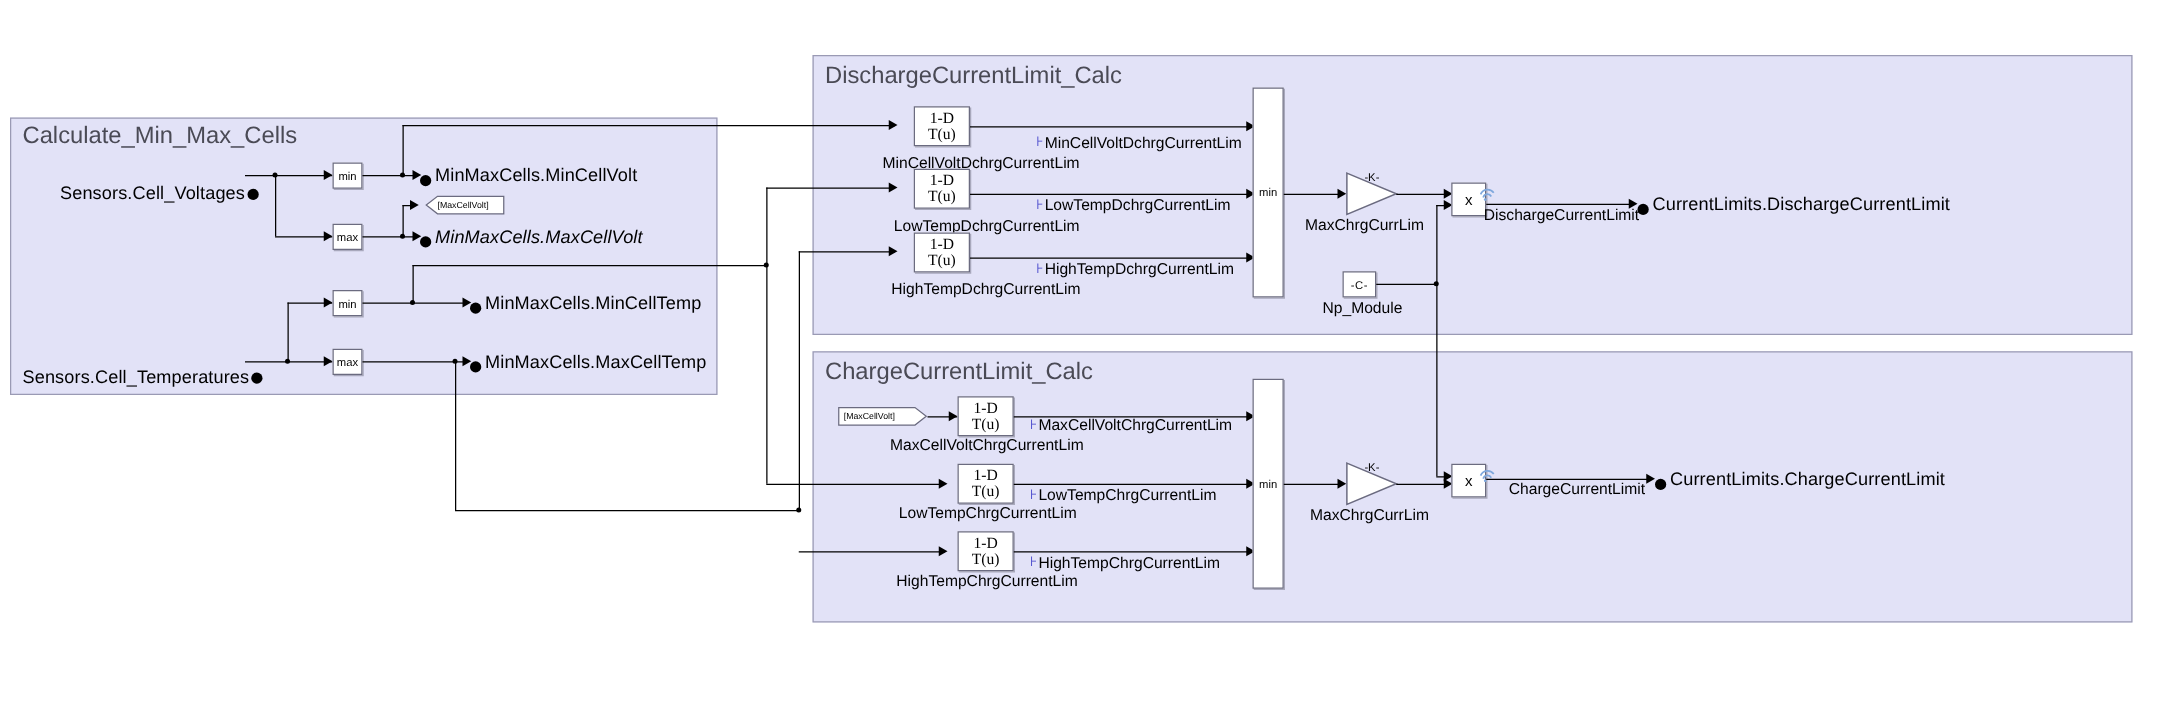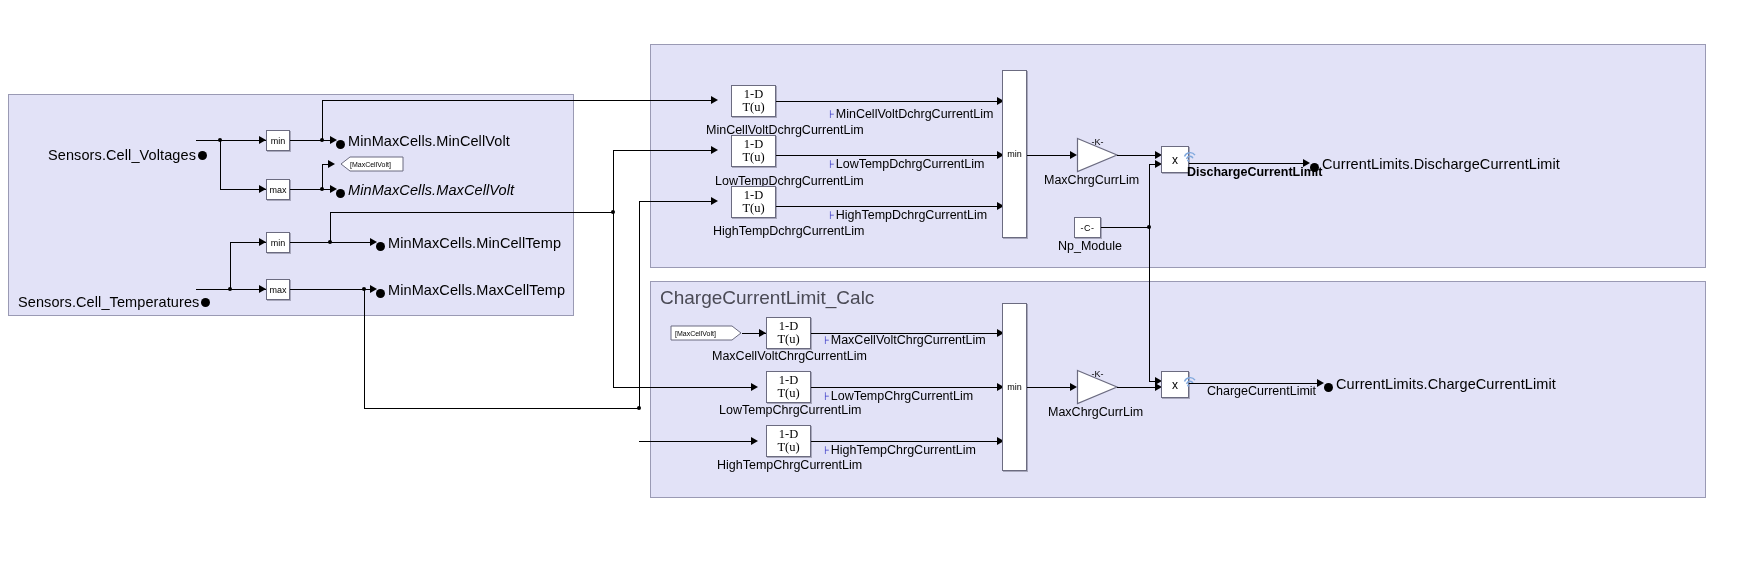--- a/index.html
+++ b/index.html
@@ -59,22 +59,24 @@
 
   
   .viewer{position:absolute;width:14px;height:12px;}
 </style>
 </head>
 <body>
 
 <div id="canvas">
 
   <div class="subsys" style="left:8px;top:94px;width:566px;height:222px;"></div>
+  <div class="subsys-title" style="left:18px;top:98px;">Calculate_Min_Max_Cells</div>
 
   <div class="subsys" style="left:650px;top:44px;width:1056px;height:224px;"></div>
+  <div class="subsys-title" style="left:660px;top:50px;">DischargeCurrentLimit_Calc</div>
 
   <div class="subsys" style="left:650px;top:281px;width:1056px;height:217px;"></div>
   <div class="subsys-title" style="left:660px;top:287px;">ChargeCurrentLimit_Calc</div>
 
   <div class="term-l" style="left:48px;top:135px;">
     <span class="txt">Sensors.Cell_Voltages</span>
     <span class="dot"></span>
   </div>
 
   <div class="term-l" style="left:18px;top:282px;">
@@ -249,21 +251,21 @@
   </div>
   <div class="viewer" style="left:1183px;top:148px;">
     <svg width="14" height="12" viewBox="0 0 14 12">
       <path d="M1.5,6.5 A6,6 0 0 1 12,5.2" fill="none" stroke="#7fa8dd" stroke-width="1.4"></path>
       <path d="M3.6,9 A3.4,3.4 0 0 1 10,8.2" fill="none" stroke="#7fa8dd" stroke-width="1.4"></path>
       <circle cx="5.2" cy="10.6" r="1.1" fill="#7fa8dd"></circle>
     </svg>
   </div>
   <div class="w wh" style="left:1189px;top:163px;width:119px;"></div>
   <div class="arrow" style="left:1303px;top:159px;"></div>
-  <div class="plain-lbl" style="left:1187px;top:165px;font-weight:bold;">DischargeCurrentLimit</div>
+  <div class="plain-lbl" style="left:1187px;top:165px;">DischargeCurrentLimit</div>
   <div class="term" style="left:1310px;top:156px;">
     <span class="dot"></span>
     <span class="txt">CurrentLimits.DischargeCurrentLimit</span>
   </div>
 
   <div class="tag" style="left:670px;top:325px;width:72px;height:16px;">
     <svg width="72" height="16" viewBox="0 0 72 16">
       <path d="M1,1 L62,1 L71,8 L62,15 L1,15 Z" fill="#ffffff" stroke="#6b6b80" stroke-width="1"></path>
     </svg>
     <span class="tag-txt" style="padding-left:5px;">[MaxCellVolt]</span>

